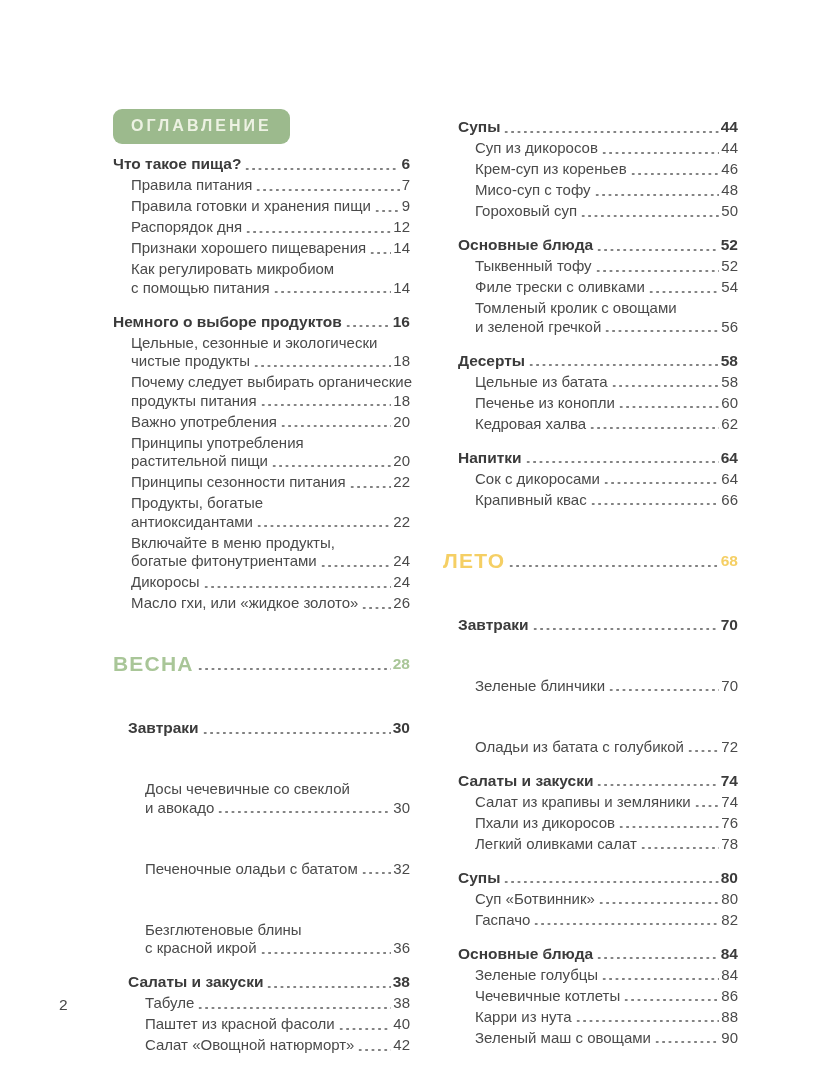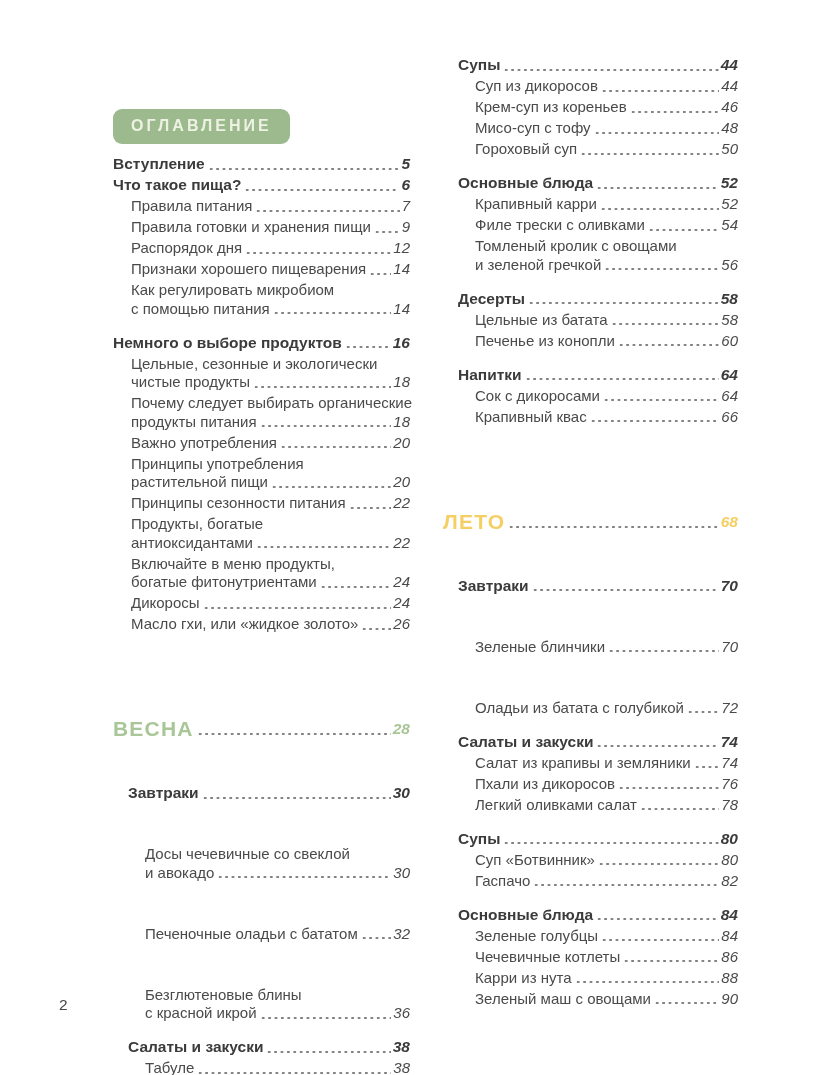--- a/index.html
+++ b/index.html
@@ -6,21 +6,21 @@
   body{
     width:820px;height:1075px;position:relative;overflow:hidden;
     background:#ffffff;
     font-family:"Liberation Sans","DejaVu Sans",sans-serif;
     color:#4a4a4a;
     -webkit-font-smoothing:antialiased;
   }
   .toc-wrap{display:flex;align-items:flex-start;}
   .col{display:flex;flex-direction:column;}
   .col-left{width:297px;margin-left:113px;padding-top:109px;}
-  .col-right{width:295px;margin-left:33px;padding-top:56px;}
+  .col-right{width:295px;margin-left:33px;padding-top:118px;}
   .badge{
     align-self:flex-start;
     background:var(--badge-bg,#9cba8d);
     color:var(--badge-text,#edf2e3);
     font-size:16px;font-weight:bold;letter-spacing:3px;
     padding:8px 18px 9px 18px;border-radius:9px;
     margin-bottom:11px;
   }
   .blocks{display:flex;flex-direction:column;}
   .block{display:flex;flex-direction:column;margin-bottom:13px;}
@@ -32,59 +32,52 @@
   .entry .row{display:flex;align-items:flex-end;}
   .title-text{white-space:nowrap;}
   .pre-line{white-space:nowrap;}
   .leader{
     flex:1;height:5px;margin:0 2px 3px 3px;min-width:10px;
     background-image:radial-gradient(circle,var(--dot-color,#808080) 1.02px,transparent 1.35px);
     background-size:6.4px 4px;
     background-repeat:repeat-x;
     background-position:left bottom;
   }
-  .page-no{white-space:nowrap;font-style:italic;}
+  .page-no{white-space:nowrap;}
   .section0,.section1{
     font-weight:bold;font-size:15.5px;
     color:var(--section-color,#3b3b3b);
   }
   .item1{padding-left:18px;}
   .section1{padding-left:15px;}
   .item2{padding-left:32px;}
   .part{
     font-weight:bold;font-size:21px;letter-spacing:1.2px;
     line-height:23px;margin-bottom:4px;
   }
-  .part .page-no{font-size:15.5px;letter-spacing:0;margin-top:44px;}
+  .part .page-no{font-size:15.5px;letter-spacing:0;}
   .part .leader{margin-bottom:4px;}
   .spring .title-text,.spring .page-no{color:var(--spring,#a9c698);}
   .summer .title-text,.summer .page-no{color:var(--summer,#f5cf64);}
   .folio{
     position:absolute;left:59px;top:996px;
     font-size:15.5px;color:#474747;
   }
 </style>
 </head>
 <body style="--badge-bg: #9cba8d; --badge-text: #edf2e3; --spring: #a9c698; --summer: #f5cf64; --section-color: #3b3b3b; --item-color: #4a4a4a; --dot-color: #808080;">
 
 <div class="toc-page">
   <div class="toc-wrap">
     <div class="col col-left">
       <div class="badge">ОГЛАВЛЕНИЕ</div>
       <div class="blocks" id="col-left">
           <div class="block">
             <div class="entry section0">
               <div class="row">
-                <span class="title-text">Вступление</span>
-                <span class="leader"></span>
-                <span class="page-no">5</span>
-              </div>
-            </div>
-            <div class="entry section0">
-              <div class="row">
                 <span class="title-text">Что такое пища?</span>
                 <span class="leader"></span>
                 <span class="page-no">6</span>
               </div>
             </div>
             <div class="entry item1">
               <div class="row">
                 <span class="title-text">Правила питания</span>
                 <span class="leader"></span>
                 <span class="page-no">7</span>
@@ -310,21 +303,21 @@
           <div class="block">
             <div class="entry section1">
               <div class="row">
                 <span class="title-text">Основные блюда</span>
                 <span class="leader"></span>
                 <span class="page-no">52</span>
               </div>
             </div>
             <div class="entry item2">
               <div class="row">
-                <span class="title-text">Крапивный карри</span>
+                <span class="title-text">Тыквенный тофу</span>
                 <span class="leader"></span>
                 <span class="page-no">52</span>
               </div>
             </div>
             <div class="entry item2">
               <div class="row">
                 <span class="title-text">Филе трески с оливками</span>
                 <span class="leader"></span>
                 <span class="page-no">54</span>
               </div>
@@ -351,20 +344,27 @@
                 <span class="title-text">Цельные из батата</span>
                 <span class="leader"></span>
                 <span class="page-no">58</span>
               </div>
             </div>
             <div class="entry item2">
               <div class="row">
                 <span class="title-text">Печенье из конопли</span>
                 <span class="leader"></span>
                 <span class="page-no">60</span>
+              </div>
+            </div>
+            <div class="entry item2">
+              <div class="row">
+                <span class="title-text">Кедровая халва</span>
+                <span class="leader"></span>
+                <span class="page-no">62</span>
               </div>
             </div>
           </div>
           <div class="block">
             <div class="entry section1">
               <div class="row">
                 <span class="title-text">Напитки</span>
                 <span class="leader"></span>
                 <span class="page-no">64</span>
               </div>

